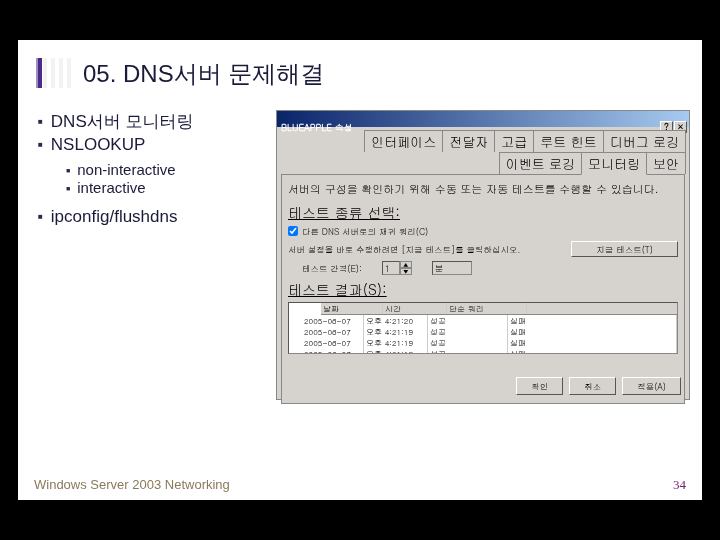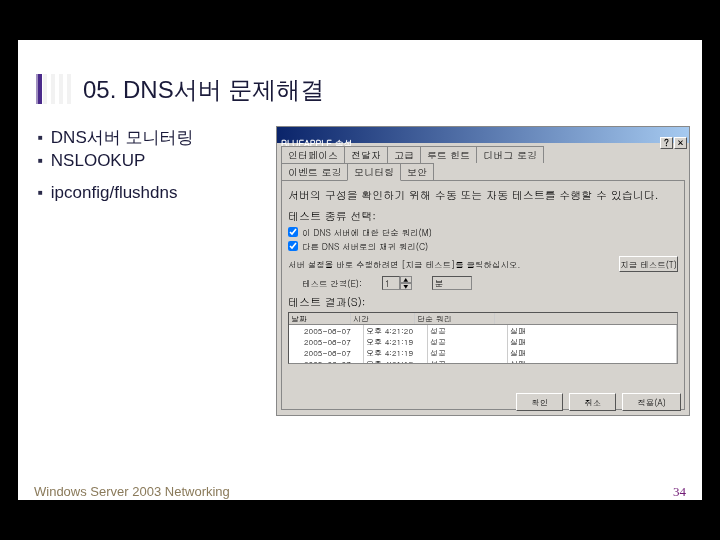--- a/index.html
+++ b/index.html
@@ -15,21 +15,21 @@
     position: absolute;
     top: 40px;
     left: 18px;
     width: 684px;
     height: 460px;
     background: #fff;
   }
   .title-row {
     display: flex;
     align-items: flex-start;
-    padding: 34px 0 8px 18px;
+    padding: 18px 0 8px 18px;
   }
   .accent {
     width: 6px;
     height: 30px;
     background: #4a2a8a;
     border-left: 2px solid #a090c0;
     margin-right: 1px;
   }
   .accent2 {
     width: 28px;
@@ -89,47 +89,48 @@
     text-align: center;
     line-height: 9px;
     color: #000;
     font-size: 9px;
     font-weight: bold;
   }
   .tabs {
     display: flex;
     flex-wrap: wrap;
     padding: 3px 4px 0 4px;
-    font-size: 10px;
+    font-size: 13px;
+    justify-content: flex-end;
   }
   .tab {
     background: #d6d3ce;
     border: 1px solid #888;
     border-bottom: none;
     padding: 1px 6px;
     margin-right: -1px;
   }
   .tab.active { background: #d6d3ce; position: relative; z-index: 2; border-bottom: 1px solid #d6d3ce; margin-bottom: -1px; }
   .panel {
     margin: 0 4px 4px 4px;
     border: 1px solid #888;
     background: #d6d3ce;
     padding: 6px;
     height: 230px;
   }
   .desc { font-size: 11px; margin-bottom: 6px; }
-  .grp-label { font-size: 11px; margin-bottom: 3px; }
+  .grp-label { font-size: 14px; margin-bottom: 3px; text-decoration: underline; }
   .chk { display: flex; align-items: center; font-size: 8.5px; margin-bottom: 2px; }
   .chk input { width: 10px; height: 10px; margin-right: 4px; }
   .row { display: flex; align-items: center; font-size: 8.5px; margin: 4px 0; gap: 20px; }
   .btn {
     background: #d6d3ce;
     border: 1px solid #fff;
     border-right-color: #555; border-bottom-color: #555;
-    padding: 1px 0;
+    padding: 1px 24px;
     font-size: 8.5px;
   }
   .field {
     background: #fff;
     border: 1px solid #888;
     border-top-color: #555; border-left-color: #555;
     height: 14px;
     padding: 0 2px;
     font-size: 8.5px;
   }
@@ -142,36 +143,36 @@
   .spin .arrows { width: 12px; display:flex; flex-direction:column; }
   .spin .ar { height:7px; background:#d6d3ce; border:1px solid #888; font-size:6px; text-align:center; line-height:5px; }
   .listbox {
     background: #fff;
     border: 1px solid #888;
     border-top-color: #555; border-left-color: #555;
     height: 52px;
     overflow: hidden;
     font-size: 8px;
   }
-  .lhdr { display: flex; background: #d6d3ce; border-bottom: 1px solid #888; }
+  .lhdr { display: flex; background: #d6d3ce; border-bottom: 1px solid #888; margin-left: 32px; }
   .lhdr div, .lrow div { padding: 0 2px; border-right: 1px solid #ccc; white-space: nowrap; overflow: hidden; }
   .c1{width:62px}.c2{width:64px}.c3{width:80px}.c4{flex:1}
   .lrow { display:flex;margin-left:13px; }
   .dlg-btns {
     position: absolute;
     bottom: 4px;
     right: 8px;
     display: flex;
     gap: 6px;
   }
   .dlg-btns .btn { padding: 2px 14px; }
 
   .footer {
     position: absolute;
-    bottom: 0;
+    bottom: 7px;
     left: 16px;
     right: 16px;
     display: flex;
     justify-content: space-between;
     font-size: 13px;
     color: #8a7a5a;
     font-family: Verdana, sans-serif;
   }
   .pagenum { color: #701a75; font-family: Liberation Serif, serif; }
 </style>
@@ -184,20 +185,24 @@
     <div class="accent"></div>
     <div class="accent2"></div>
     <div class="title">05. DNS서버 문제해결</div>
   </div>
 
   <div class="content">
 
     <div class="left">
       <div class="b1">DNS서버 모니터링</div>
       <div class="b1">NSLOOKUP</div>
+      <div class="sub">
+        <div class="b2">non-interactive</div>
+        <div class="b2">interactive</div>
+      </div>
       <div class="gap"></div>
       <div class="b1">ipconfig/flushdns</div>
     </div>
 
     <div class="dialog">
       <div class="titlebar">
         <span>BLUEAPPLE 속성</span>
         <span class="sp"></span>
         <span class="tb-btn">?</span>
         <span class="tb-btn">×</span>
@@ -212,24 +217,20 @@
       </div>
       <div class="tabs" style="padding-top:0">
         <div class="tab">이벤트 로깅</div>
         <div class="tab active">모니터링</div>
         <div class="tab">보안</div>
       </div>
 
       <div class="panel">
         <div class="desc">서버의 구성을 확인하기 위해 수동 또는 자동 테스트를 수행할 수 있습니다.</div>
         <div class="grp-label">테스트 종류 선택:</div>
-        <label class="chk">
-          <input type="checkbox" checked="" style="">
-          <span>이 DNS 서버에 대한 단순 쿼리(M)</span>
-        </label>
         <label class="chk">
           <input type="checkbox" checked="" style="">
           <span>다른 DNS 서버로의 재귀 쿼리(C)</span>
         </label>
         <div class="row">
           <span style="flex:1">서버 설정을 바로 수행하려면 [지금 테스트]를 클릭하십시오.</span>
           <span class="btn">지금 테스트(T)</span>
         </div>
         <div class="row" style="padding-left:14px">
           <span>테스트 간격(E):</span>

